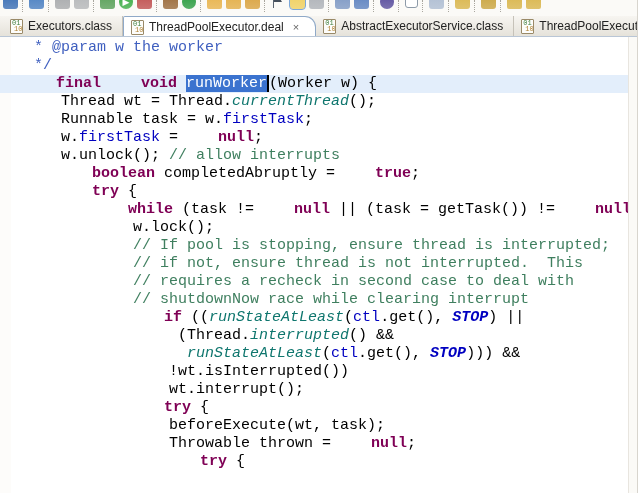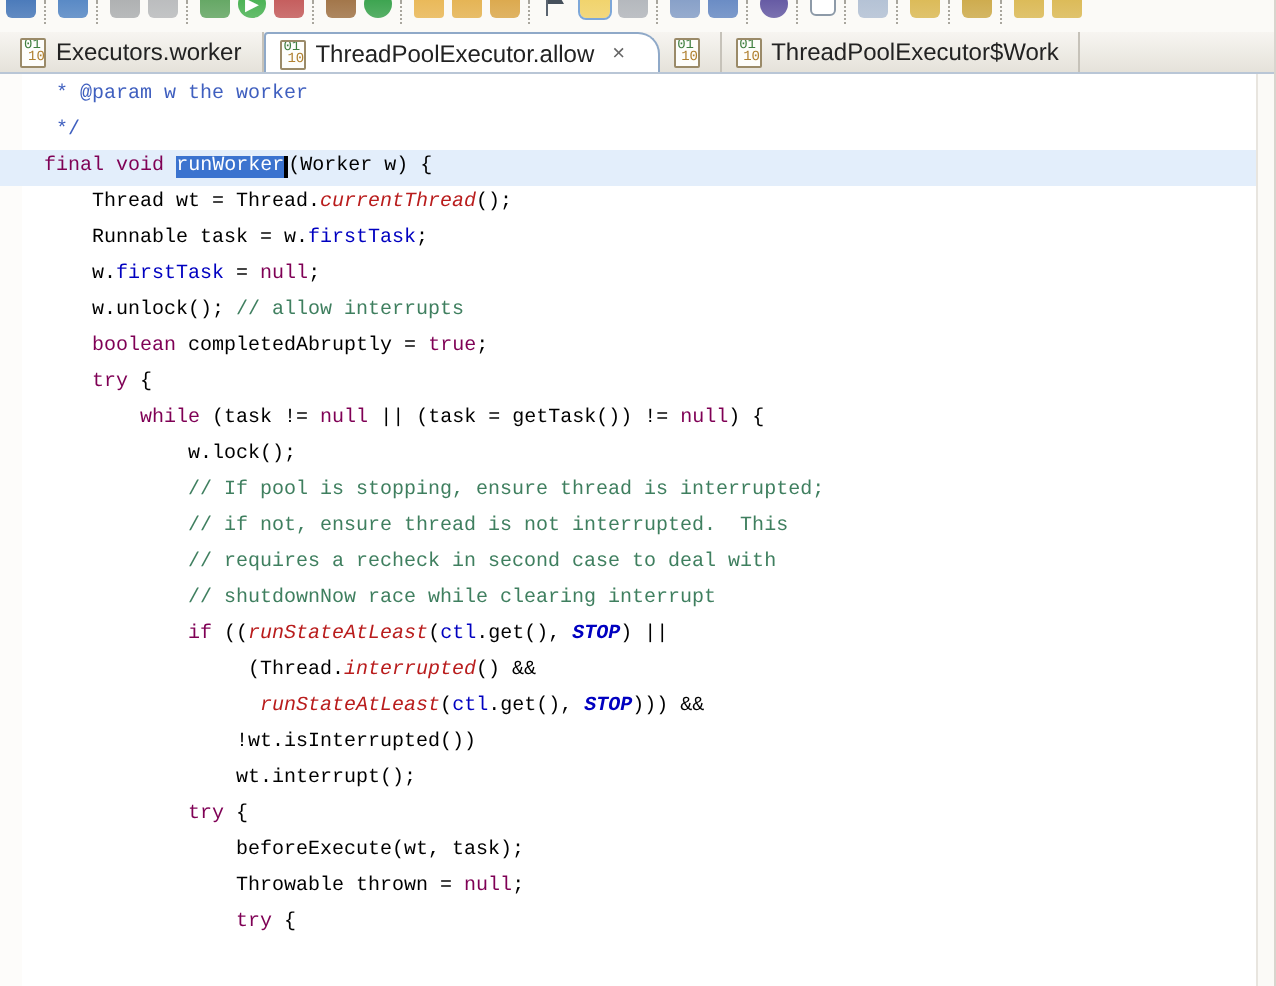--- a/index.html
+++ b/index.html
@@ -112,32 +112,32 @@
     overflow: hidden;
   }
   #gutter {
     position: absolute; left: 0; top: 0; bottom: 0; width: 11px;
     background: #fdfcfa;
     z-index: 0;
   }
   #code-area {
     position: absolute; left: 0; top: 2px; right: 0;
     font-family: "Liberation Mono", monospace;
-    font-size: 10px; line-height: 18px;
+    font-size: 15px; line-height: 18px;
     white-space: pre;
     z-index: 1;
   }
   .code-line { height: 18px; padding-left: 16px; }
   .code-line.current { background: var(--current_line_bg); }
   .tok-d   { color: #000000; }
-  .tok-k   { color: var(--keyword); font-weight: normal; }
+  .tok-k   { color: var(--keyword); font-weight: bold; margin-left: 31px; }
   .tok-c   { color: var(--comment); font-family: Liberation Mono, monospace; }
   .tok-j   { color: var(--javadoc); }
   .tok-f   { color: var(--field); }
-  .tok-sm  { color: #b91c1c; font-style: italic; }
+  .tok-sm  { color: #0f766e; font-style: italic; }
   .tok-sf  { color: var(--field); }
   .tok-sfb { color: var(--field); font-style: italic; font-weight: bold; }
   .tok-sel {
     background: var(--selection_bg); color: #ffffff;
     border-right: 2px solid #000;   
   }
   #overview-ruler {
     position: absolute; right: 0; top: 0; bottom: 0; width: 9px;
     background: #fbfaf7;
     border-left: 1px solid #e8e5df;
@@ -183,29 +183,30 @@
       <div class="tbicon shape-rect" style="background: linear-gradient(rgb(217, 181, 74), rgba(217, 181, 74, 0.8));"></div>
       <div class="tbsep"></div>
       <div class="tbicon shape-rect" style="background: linear-gradient(rgb(202, 165, 63), rgba(202, 165, 63, 0.8));"></div>
       <div class="tbsep"></div>
       <div class="tbicon shape-folder" style="background: linear-gradient(rgb(217, 181, 74), rgba(217, 181, 74, 0.8));"></div>
       <div class="tbicon shape-folder" style="background: linear-gradient(rgb(217, 181, 74), rgba(217, 181, 74, 0.8));"></div>
     </div>
   <div id="tabbar">
       <div class="tab">
         <span class="tab-icon"></span>
-        <span>Executors.worker</span>
+        <span>Executors.class</span>
       </div>
       <div class="tab active">
         <span class="tab-icon"></span>
-        <span>ThreadPoolExecutor.allow</span>
+        <span>ThreadPoolExecutor.deal</span>
         <span class="tab-close">×</span>
       </div>
       <div class="tab">
         <span class="tab-icon"></span>
+        <span>AbstractExecutorService.class</span>
       </div>
       <div class="tab">
         <span class="tab-icon"></span>
         <span>ThreadPoolExecutor$Work</span>
       </div>
     </div>
   <div id="editor">
     <div id="gutter"></div>
     <div id="code-area"><div class="code-line"><span class="tok-j">  * @param w the worker</span></div><div class="code-line"><span class="tok-j">  */</span></div><div class="code-line current"><span class="tok-d"> </span><span class="tok-k">final</span><span class="tok-d"> </span><span class="tok-k">void</span><span class="tok-d"> </span><span class="tok-sel">runWorker</span><span class="tok-d">(Worker w) {</span></div><div class="code-line"><span class="tok-d">     Thread wt = Thread.</span><span class="tok-sm">currentThread</span><span class="tok-d">();</span></div><div class="code-line"><span class="tok-d">     Runnable task = w.</span><span class="tok-f">firstTask</span><span class="tok-d">;</span></div><div class="code-line"><span class="tok-d">     w.</span><span class="tok-f">firstTask</span><span class="tok-d"> = </span><span class="tok-k">null</span><span class="tok-d">;</span></div><div class="code-line"><span class="tok-d">     w.unlock(); </span><span class="tok-c">// allow interrupts</span></div><div class="code-line"><span class="tok-d">     </span><span class="tok-k">boolean</span><span class="tok-d"> completedAbruptly = </span><span class="tok-k">true</span><span class="tok-d">;</span></div><div class="code-line"><span class="tok-d">     </span><span class="tok-k">try</span><span class="tok-d"> {</span></div><div class="code-line"><span class="tok-d">         </span><span class="tok-k">while</span><span class="tok-d"> (task != </span><span class="tok-k">null</span><span class="tok-d"> || (task = getTask()) != </span><span class="tok-k">null</span><span class="tok-d">) {</span></div><div class="code-line"><span class="tok-d">             w.lock();</span></div><div class="code-line"><span class="tok-d">             </span><span class="tok-c">// If pool is stopping, ensure thread is interrupted;</span></div><div class="code-line"><span class="tok-d">             </span><span class="tok-c">// if not, ensure thread is not interrupted.  This</span></div><div class="code-line"><span class="tok-d">             </span><span class="tok-c">// requires a recheck in second case to deal with</span></div><div class="code-line"><span class="tok-d">             </span><span class="tok-c">// shutdownNow race while clearing interrupt</span></div><div class="code-line"><span class="tok-d">             </span><span class="tok-k">if</span><span class="tok-d"> ((</span><span class="tok-sm">runStateAtLeast</span><span class="tok-d">(</span><span class="tok-sf">ctl</span><span class="tok-d">.get(), </span><span class="tok-sfb">STOP</span><span class="tok-d">) ||</span></div><div class="code-line"><span class="tok-d">                  (Thread.</span><span class="tok-sm">interrupted</span><span class="tok-d">() &amp;&amp;</span></div><div class="code-line"><span class="tok-d">                   </span><span class="tok-sm">runStateAtLeast</span><span class="tok-d">(</span><span class="tok-sf">ctl</span><span class="tok-d">.get(), </span><span class="tok-sfb">STOP</span><span class="tok-d">))) &amp;&amp;</span></div><div class="code-line"><span class="tok-d">                 !wt.isInterrupted())</span></div><div class="code-line"><span class="tok-d">                 wt.interrupt();</span></div><div class="code-line"><span class="tok-d">             </span><span class="tok-k">try</span><span class="tok-d"> {</span></div><div class="code-line"><span class="tok-d">                 beforeExecute(wt, task);</span></div><div class="code-line"><span class="tok-d">                 Throwable thrown = </span><span class="tok-k">null</span><span class="tok-d">;</span></div><div class="code-line"><span class="tok-d">                 </span><span class="tok-k">try</span><span class="tok-d"> {</span></div></div>
     <div id="overview-ruler"></div>

